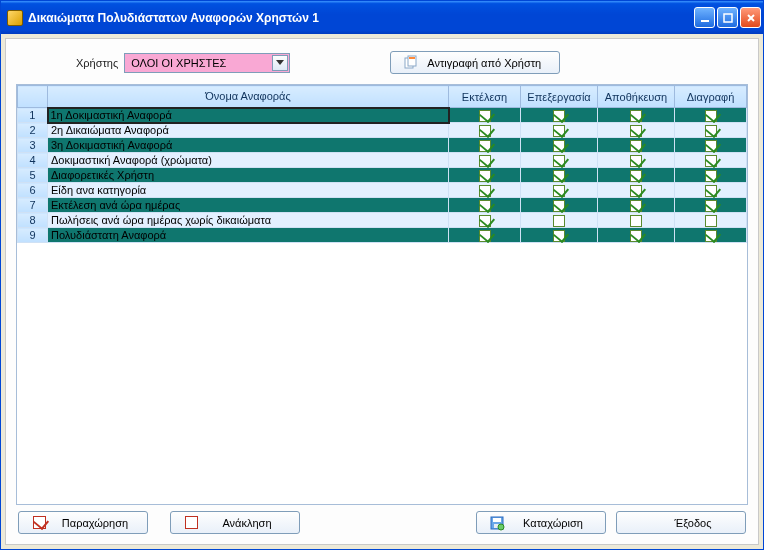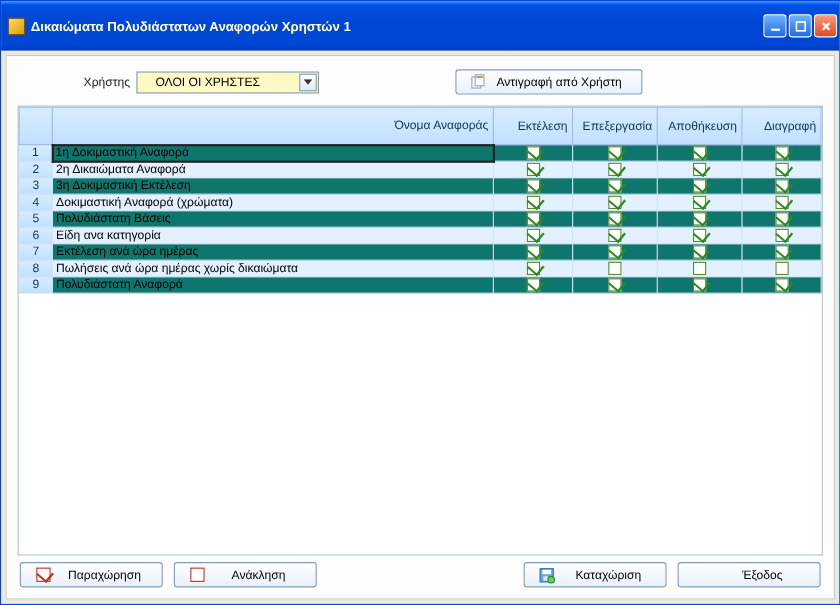--- a/index.html
+++ b/index.html
@@ -1,49 +1,49 @@
 <!DOCTYPE html>
 <html><head>
 <meta charset="utf-8">
 <style>
   * { box-sizing: border-box; }
   body { margin:0; font-family: Tahoma, Arial, sans-serif; font-size:11px; background:#fff; }
   .window { width:764px; height:550px; border:1px solid #0046d5; background:#ece9d8; display:flex; flex-direction:column; }
-  .titlebar { height:45px; background:linear-gradient(to bottom,#3a93ff 0%,#0051e0 8%,#0046d5 40%,#0046d5 88%,#003bbf 100%); display:flex; align-items:center; padding:0 2px 0 6px; color:#fff; font-weight:bold; font-size:12px; }
+  .titlebar { height:33px; background:linear-gradient(to bottom,#3a93ff 0%,#0051e0 8%,#0046d5 40%,#0046d5 88%,#003bbf 100%); display:flex; align-items:center; padding:0 2px 0 6px; color:#fff; font-weight:bold; font-size:12px; }
   .titlebar .app-icon { width:16px; height:16px; margin-right:5px; background:linear-gradient(135deg,#ffd76a,#dba000); border:1px solid #7a5a00; border-radius:2px; }
   .titlebar .spacer { flex:1; }
   .winbtn { width:21px; height:21px; margin-left:2px; border:1px solid #fff; border-radius:3px; display:flex; align-items:center; justify-content:center; color:#fff; font-weight:bold; font-size:10px; cursor:default; }
   .winbtn.min, .winbtn.max { background:linear-gradient(to bottom,#6fb3ff,#1e6be0); }
   .winbtn.close { background:linear-gradient(to bottom,#ff9a7a,#e24a1d); }
   .winbtn svg { display:block; }
   .client { flex:1; padding:8px 10px 8px 10px; display:flex; flex-direction:column; background:#fdfdfd; border:1px solid #c9c9c9; margin:4px; }
   .toprow { display:flex; align-items:center; gap:6px; padding:4px 0 10px 60px; }
   .lbl { color:#222; }
-  .combo { width:166px; height:20px; border:1px solid #7f9db9; background:#fef9c3; display:flex; align-items:center; padding:0 1px 0 16px; }
+  .combo { width:166px; height:20px; border:1px solid #7f9db9; background:#f9a8d4; display:flex; align-items:center; padding:0 1px 0 6px; }
   .combo .val { flex:1; white-space:nowrap; overflow:hidden; }
   .combo .arrow { width:16px; height:16px; border:1px solid #7f9db9; background:linear-gradient(#fdfdfd,#dfeaf6); display:flex; align-items:center; justify-content:center; }
   .btn { height:23px; border:1px solid #7f9db9; background:linear-gradient(#fefefe,#e9f0f9); border-radius:3px; display:flex; align-items:center; padding:0 12px; cursor:default; gap:8px; }
   .btn .ico { width:16px; height:16px; display:flex; align-items:center; justify-content:center; }
-  .copybtn { margin-left:118px; width:170px; justify-content:flex-start; }
+  .copybtn { margin-left:94px; width:170px; justify-content:flex-start; }
   .grid-wrap { flex:1; border:1px solid #a7bdd8; overflow:hidden; background:#fff; display:flex; flex-direction:column; }
   table { border-collapse:collapse; width:100%; }
-  thead th { background:linear-gradient(#d7ecff,#c0e0ff); border:1px solid #9ebade; color:#10335c; font-weight:normal; height:34px; font-size:11px; padding:0 4px;text-align:right; }
+  thead th { background:linear-gradient(#d7ecff,#c0e0ff); border:1px solid #9ebade; color:#10335c; font-weight:normal; height:22px; font-size:11px; padding:0 4px; }
   tbody td { border:1px solid #cfe1f5; height:15px; padding:0 3px; font-size:11px; }
   tbody tr.odd td { background:#0f766e; }
   tbody tr.even td { background:#e3f0ff; }
   .rownum { width:28px; text-align:center; background:linear-gradient(#d7ecff,#c0e0ff) !important; color:#10335c; }
   .name-cell { }
   .chk-cell { text-align:center; width:72px; }
   .chk { display:inline-block; width:12px; height:12px; border:1px solid #5a8a2d; background:#fff; position:relative; vertical-align:middle; }
   .chk.on::after { content:""; position:absolute; left:1px; top:-2px; width:10px; height:10px; border:solid #2a8a20; border-width:0 0 2px 2px; transform:rotate(-50deg) scaleX(0.9); }
   .chk-red { display:inline-block; width:13px; height:13px; border:1px solid #c03020; background:#fff; position:relative; vertical-align:middle; }
   .chk-red.on::after { content:""; position:absolute; left:1px; top:-1px; width:10px; height:10px; border:solid #c03020; border-width:0 0 2px 2px; transform:rotate(-50deg) scaleX(0.9); }
   .focus-cell { border:2px solid #222 !important; padding:0 2px !important; }
   .grid-fill { flex:1; background:#fff; }
-  .footer { display:flex; align-items:center; gap:10px; padding:6px 2px 2px; }
+  .footer { display:flex; align-items:center; gap:22px; padding:6px 2px 2px; }
   .footer .right { margin-left:auto; display:flex; gap:10px; }
   .footer .btn { width:130px; justify-content:flex-start; }
   .footer .btn .txt { flex:1; text-align:center; }
 </style>
 </head>
 <body>
 
 <div class="window">
   <div class="titlebar">
     <div class="app-icon"></div>
@@ -122,37 +122,37 @@
             <tr class="even">
               <td class="rownum">2</td>
               <td class="name-cell">2η Δικαιώματα  Αναφορά</td>
               <td class="chk-cell"><span class="chk on"></span></td>
               <td class="chk-cell"><span class="chk on"></span></td>
               <td class="chk-cell"><span class="chk on"></span></td>
               <td class="chk-cell"><span class="chk on"></span></td>
             </tr>
             <tr class="odd">
               <td class="rownum">3</td>
-              <td class="name-cell">3η Δοκιμαστική Εκτέλεση</td>
+              <td class="name-cell">3η Δοκιμαστική Αναφορά</td>
               <td class="chk-cell"><span class="chk on"></span></td>
               <td class="chk-cell"><span class="chk on"></span></td>
               <td class="chk-cell"><span class="chk on"></span></td>
               <td class="chk-cell"><span class="chk on"></span></td>
             </tr>
             <tr class="even">
               <td class="rownum">4</td>
               <td class="name-cell">Δοκιμαστική Αναφορά (χρώματα)</td>
               <td class="chk-cell"><span class="chk on"></span></td>
               <td class="chk-cell"><span class="chk on"></span></td>
               <td class="chk-cell"><span class="chk on"></span></td>
               <td class="chk-cell"><span class="chk on"></span></td>
             </tr>
             <tr class="odd">
               <td class="rownum">5</td>
-              <td class="name-cell">Πολυδιάστατη Βάσεις</td>
+              <td class="name-cell">Διαφορετικές Χρήστη</td>
               <td class="chk-cell"><span class="chk on"></span></td>
               <td class="chk-cell"><span class="chk on"></span></td>
               <td class="chk-cell"><span class="chk on"></span></td>
               <td class="chk-cell"><span class="chk on"></span></td>
             </tr>
             <tr class="even">
               <td class="rownum">6</td>
               <td class="name-cell">Είδη ανα κατηγορία</td>
               <td class="chk-cell"><span class="chk on"></span></td>
               <td class="chk-cell"><span class="chk on"></span></td>

